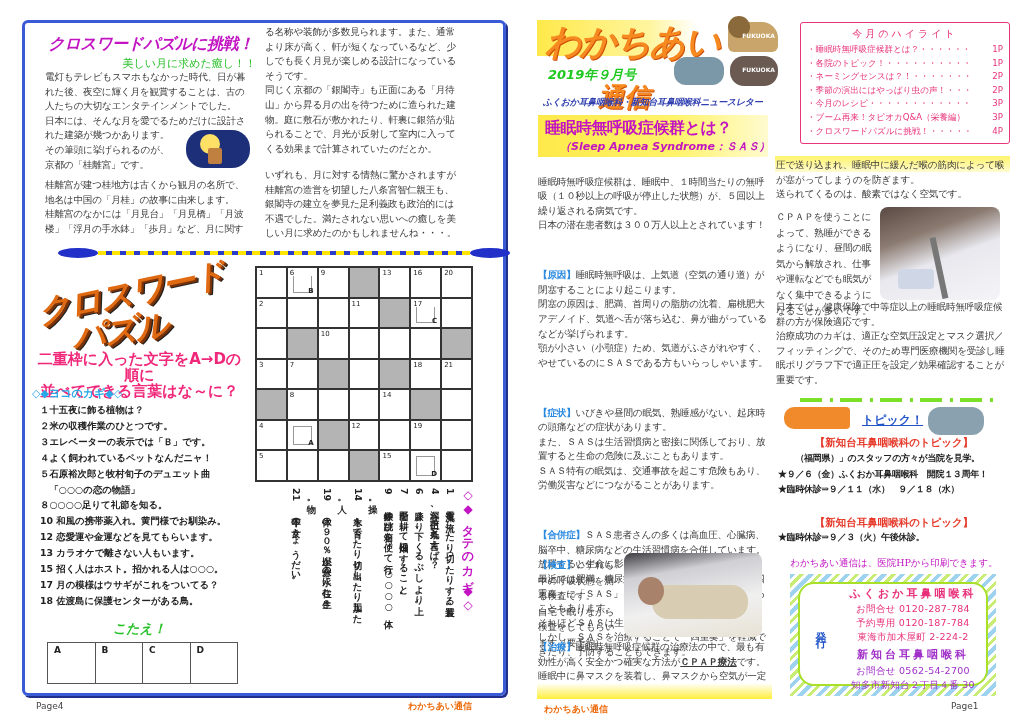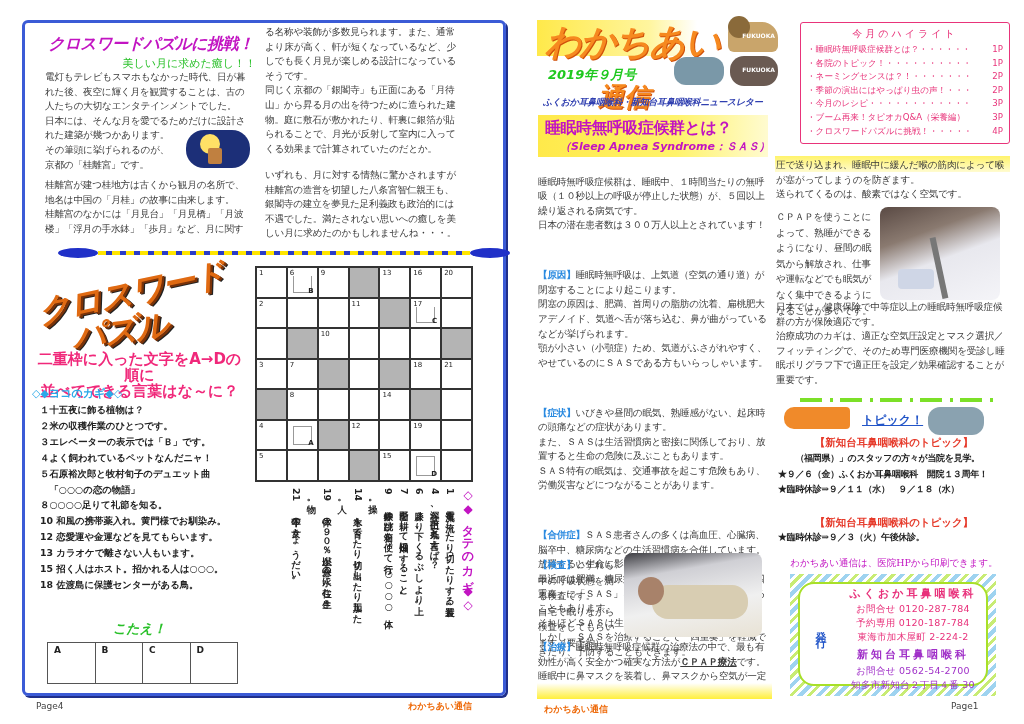--- a/index.html
+++ b/index.html
@@ -166,20 +166,21 @@
   <div>２米の収穫作業のひとつです。</div>
   <div>３エレベーターの表示では「Ｂ」です。</div>
   <div>４よく飼われているペットなんだニャ！</div>
   <div>５石原裕次郎と牧村旬子のデュエット曲</div>
   <div>　「○○○の恋の物語」</div>
   <div>８○○○○足りて礼節を知る。</div>
   <div>10 和風の携帯薬入れ。黄門様でお馴染み。</div>
   <div>12 恋愛運や金運などを見てもらいます。</div>
   <div>13 カラオケで離さない人もいます。</div>
   <div>15 招く人はホスト。招かれる人は○○○。</div>
+  <div>17 月の模様はウサギがこれをついてる？</div>
   <div>18 佐渡島に保護センターがある鳥。</div>
 </div>
 <div id="answer-head" class="abs">こたえ！</div>
 <div id="answer-box" class="abs">
   <div class="cell">A</div>
   <div class="cell">B</div>
   <div class="cell">C</div>
   <div class="cell">D</div>
 </div>
 

